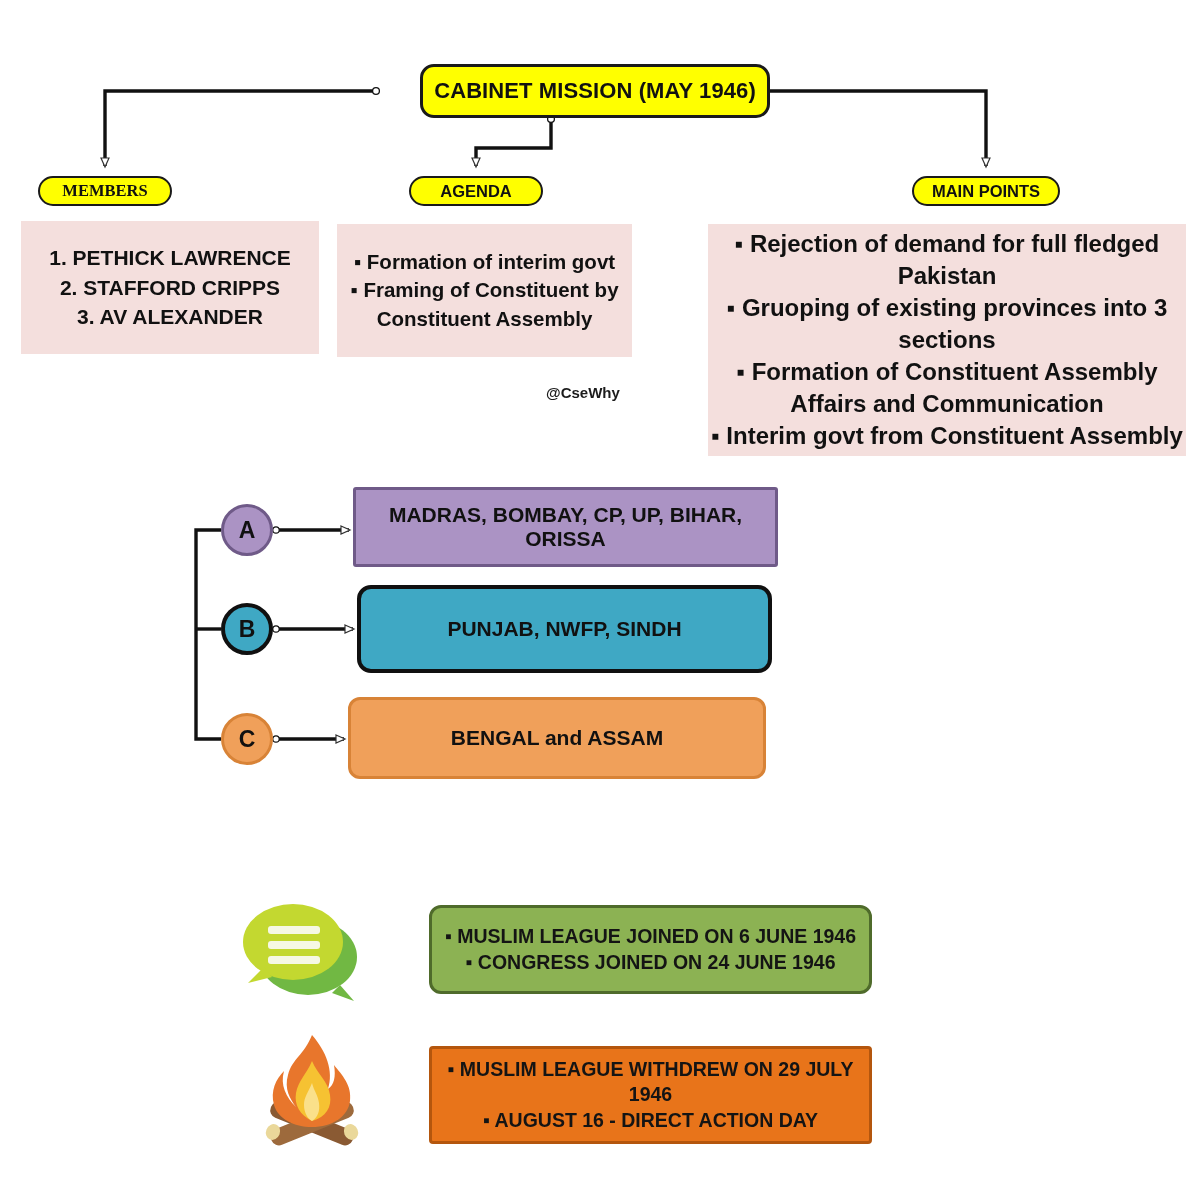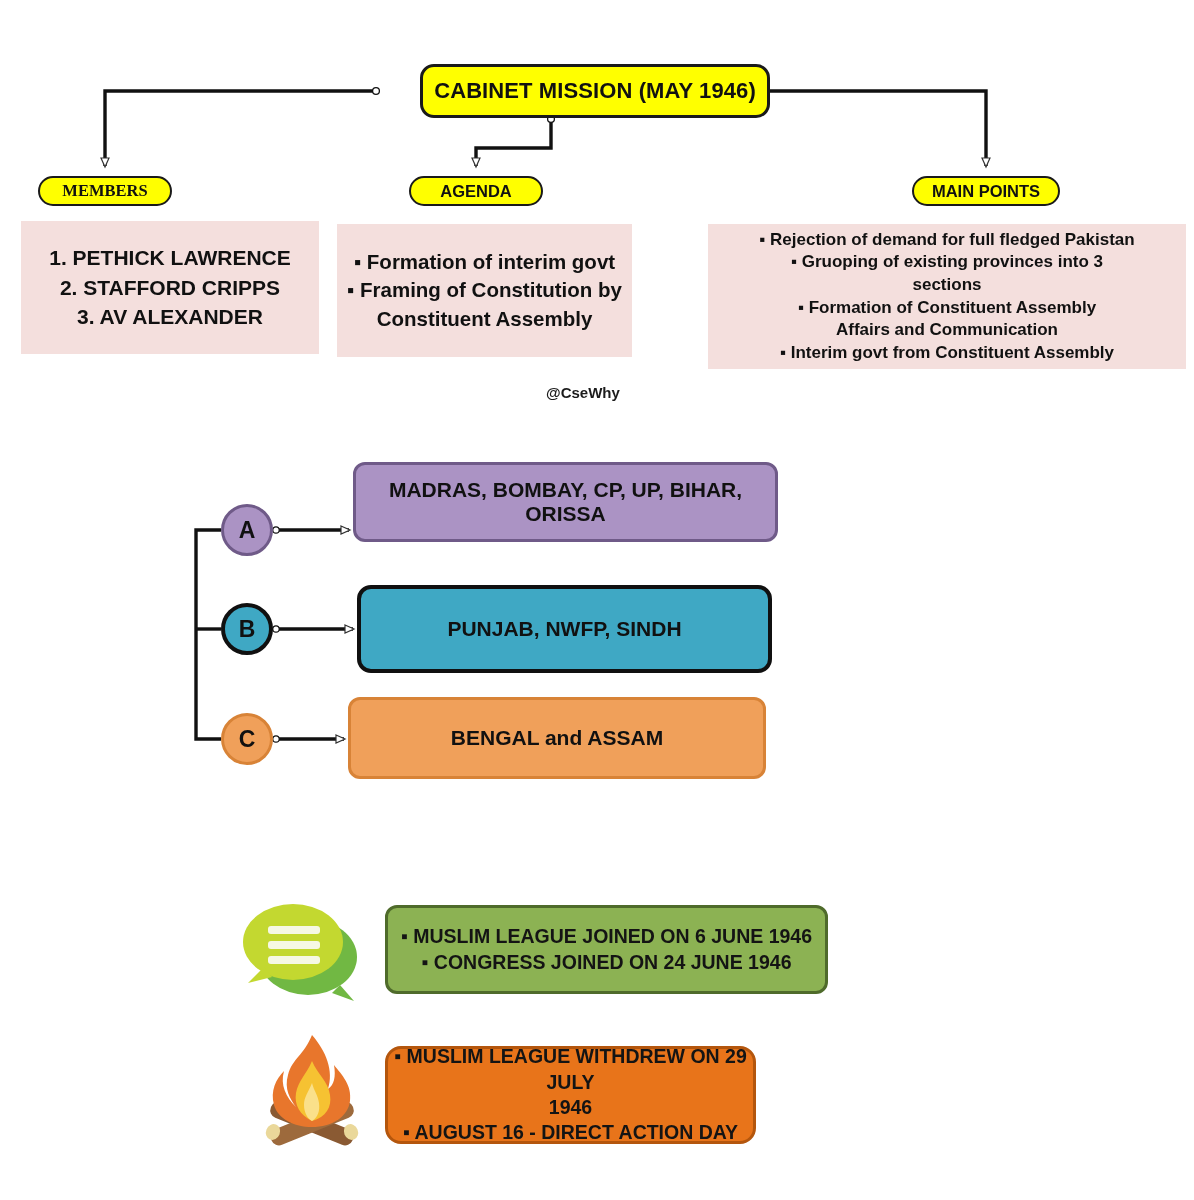--- a/index.html
+++ b/index.html
@@ -89,22 +89,22 @@
     top: 224px;
     width: 295px;
     height: 133px;
     font-size: 20.5px;
     line-height: 1.38;
   }
   #panel-mainpoints {
     left: 708px;
     top: 224px;
     width: 478px;
-    height: 145px;
-    font-size: 17px;
+    height: 232px;
+    font-size: 24px;
     line-height: 1.33;
   }
   .panel-line { display: block; white-space: pre-wrap; }
 
   
   #watermark {
     position: absolute;
     left: 546px;
     top: 384px;
     font-size: 15px;
@@ -148,25 +148,25 @@
     box-sizing: border-box;
     display: flex;
     align-items: center;
     justify-content: center;
     text-align: center;
     font-weight: bold;
     color: #111111;
     font-size: 21px;
   }
   #box-a {
-    left: 353px; top: 462px;
+    left: 353px; top: 487px;
     width: 425px; height: 80px;
     background: #ab93c4;
     border: 3px solid #6f5a88;
-    border-radius: 12px;
+    border-radius: 3px;
   }
   #box-b {
     left: 357px; top: 585px;
     width: 415px; height: 88px;
     background: #3fa8c4;
     border: 4px solid #101010;
     border-radius: 14px;
   }
   #box-c {
     left: 348px; top: 697px;
@@ -182,34 +182,35 @@
     box-sizing: border-box;
     display: flex;
     flex-direction: column;
     align-items: center;
     justify-content: center;
     text-align: center;
     font-weight: bold;
     color: #141414;
     font-size: 19.5px;
     line-height: 1.3;
+    margin-left: 44px;
   }
   #event-joined {
     left: 385px; top: 905px;
     width: 443px; height: 89px;
     background: #8cb253;
     border: 3px solid #4f6b2b;
     border-radius: 12px;
   }
   #event-withdrew {
     left: 385px; top: 1046px;
-    width: 371px; height: 98px;
+    width: 443px; height: 98px;
     background: #e8741a;
     border: 3px solid #b4560d;
-    border-radius: 16px;
+    border-radius: 4px;
   }
   .event-line { display: block; }
 
   
   .emoji-icon {
     position: absolute;
   }
   #icon-speech { left: 236px; top: 897px; width: 128px; height: 108px; }
   #icon-fire   { left: 256px; top: 1031px; width: 112px; height: 118px; }
 </style>
@@ -276,21 +277,21 @@
   </div>
 
   <div class="panel-pink" id="panel-members">
     <span class="panel-line">1. PETHICK LAWRENCE</span>
     <span class="panel-line">2. STAFFORD CRIPPS</span>
     <span class="panel-line">3. AV ALEXANDER</span>
   </div>
 
   <div class="panel-pink" id="panel-agenda">
     <span class="panel-line">▪ Formation of interim govt</span>
-    <span class="panel-line">▪ Framing of Constitution by</span>
+    <span class="panel-line">▪ Framing of Constituent by</span>
     <span class="panel-line">Constituent Assembly</span>
   </div>
 
   <div class="panel-pink" id="panel-mainpoints">
     <span class="panel-line">▪ Rejection of demand for full fledged Pakistan</span>
     <span class="panel-line">▪ Gruoping of existing provinces into 3</span>
     <span class="panel-line">sections</span>
     <span class="panel-line">▪ Formation of Constituent Assembly</span>
     <span class="panel-line">Affairs and Communication</span>
     <span class="panel-line">▪ Interim govt from Constituent Assembly</span>

